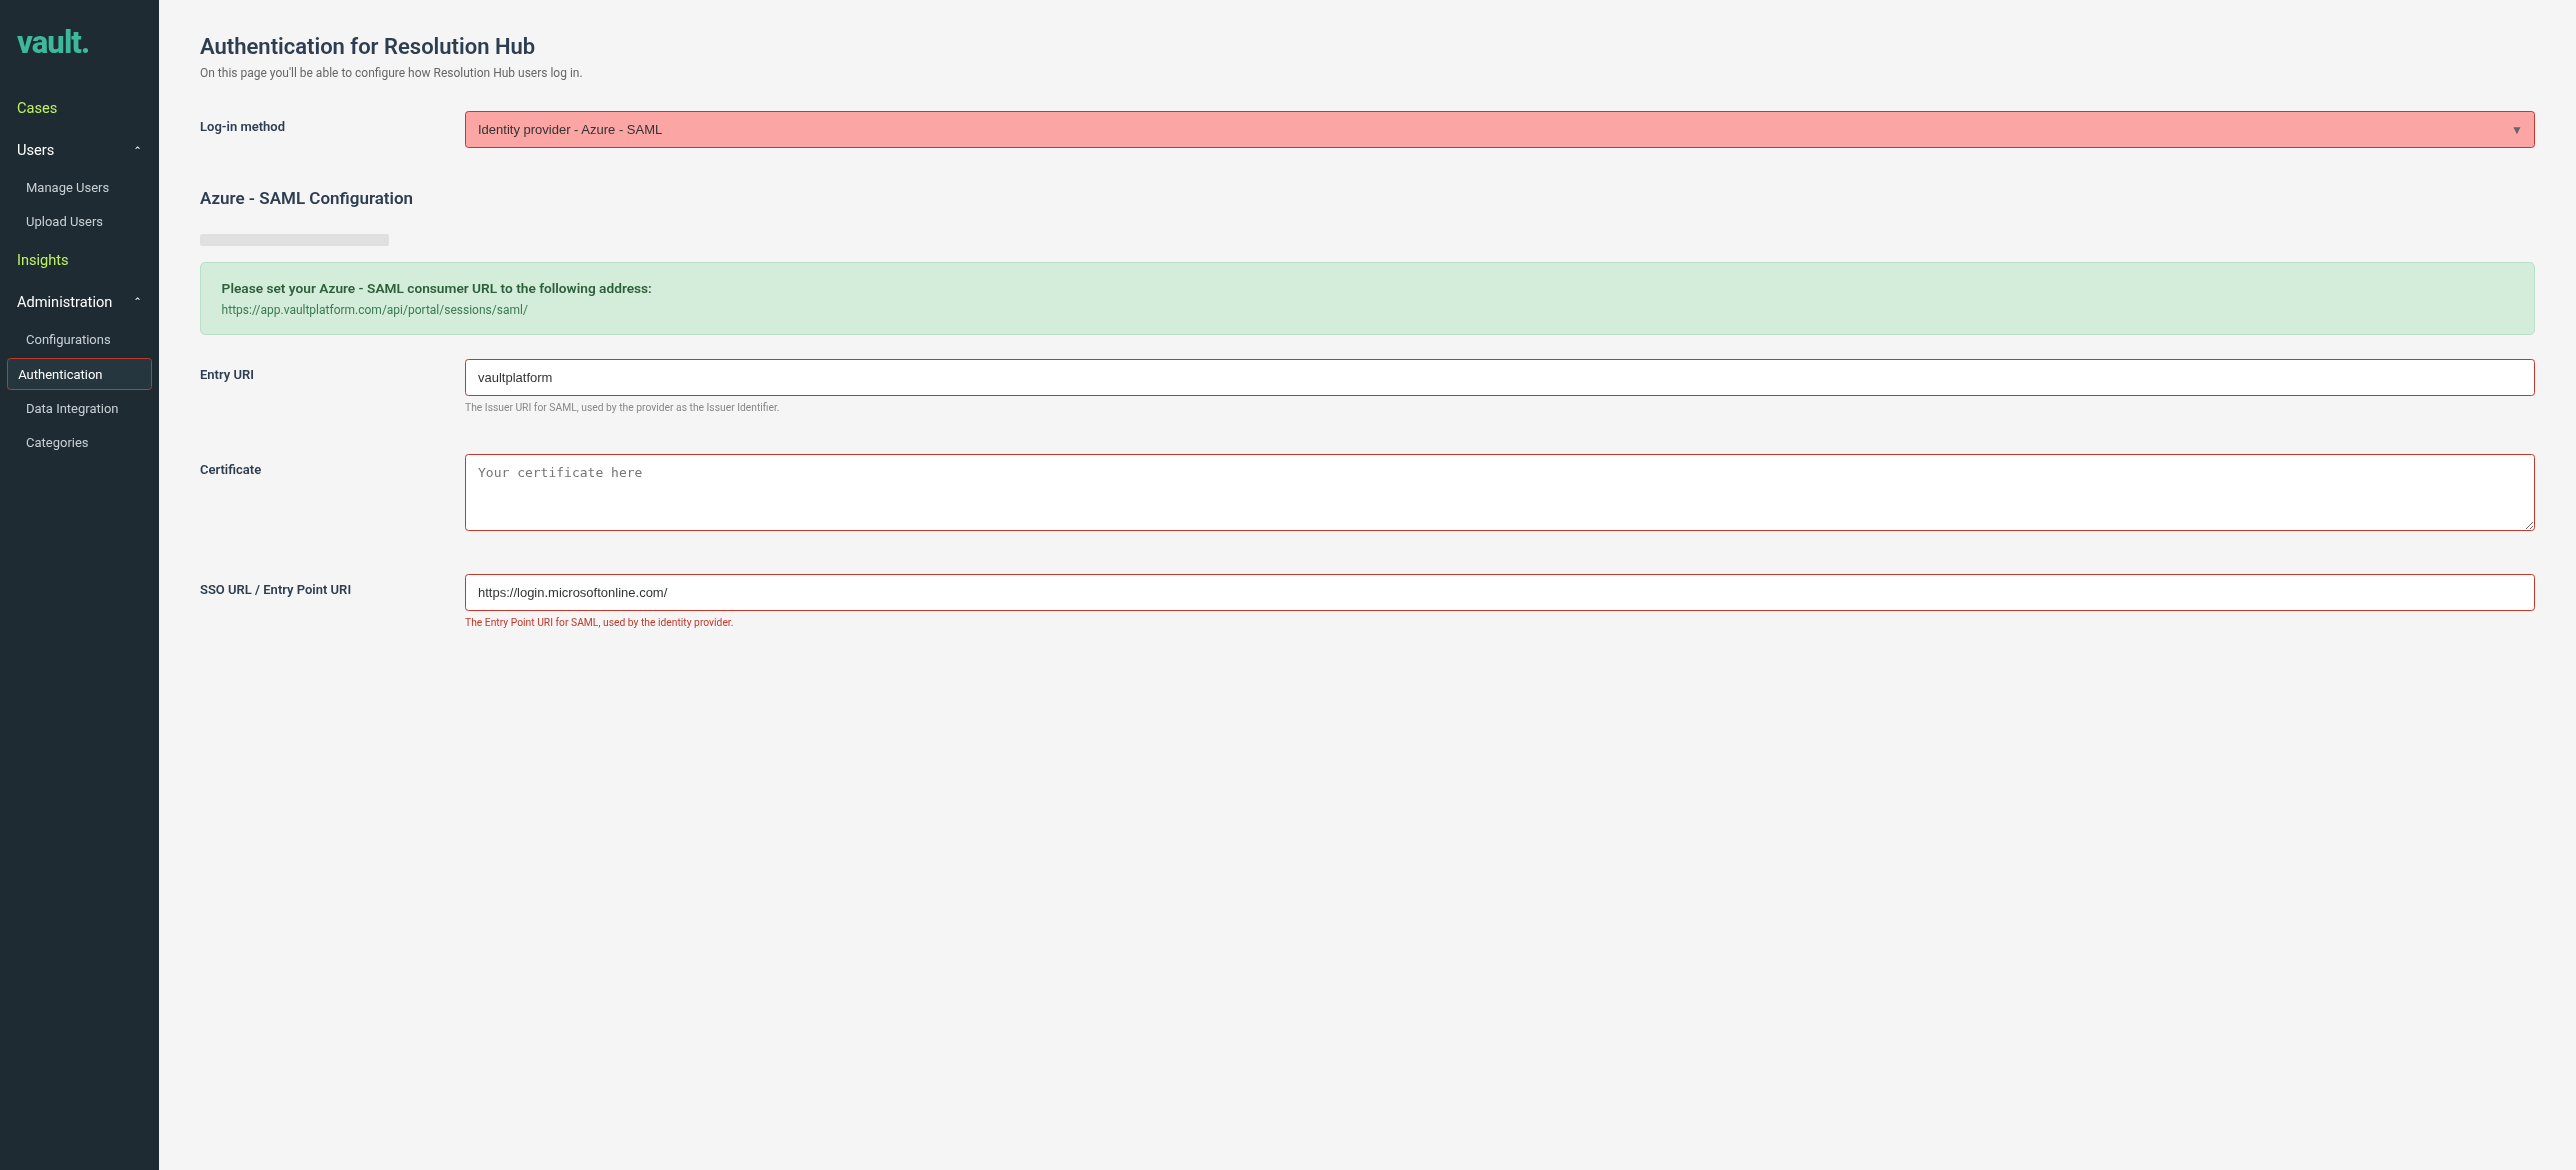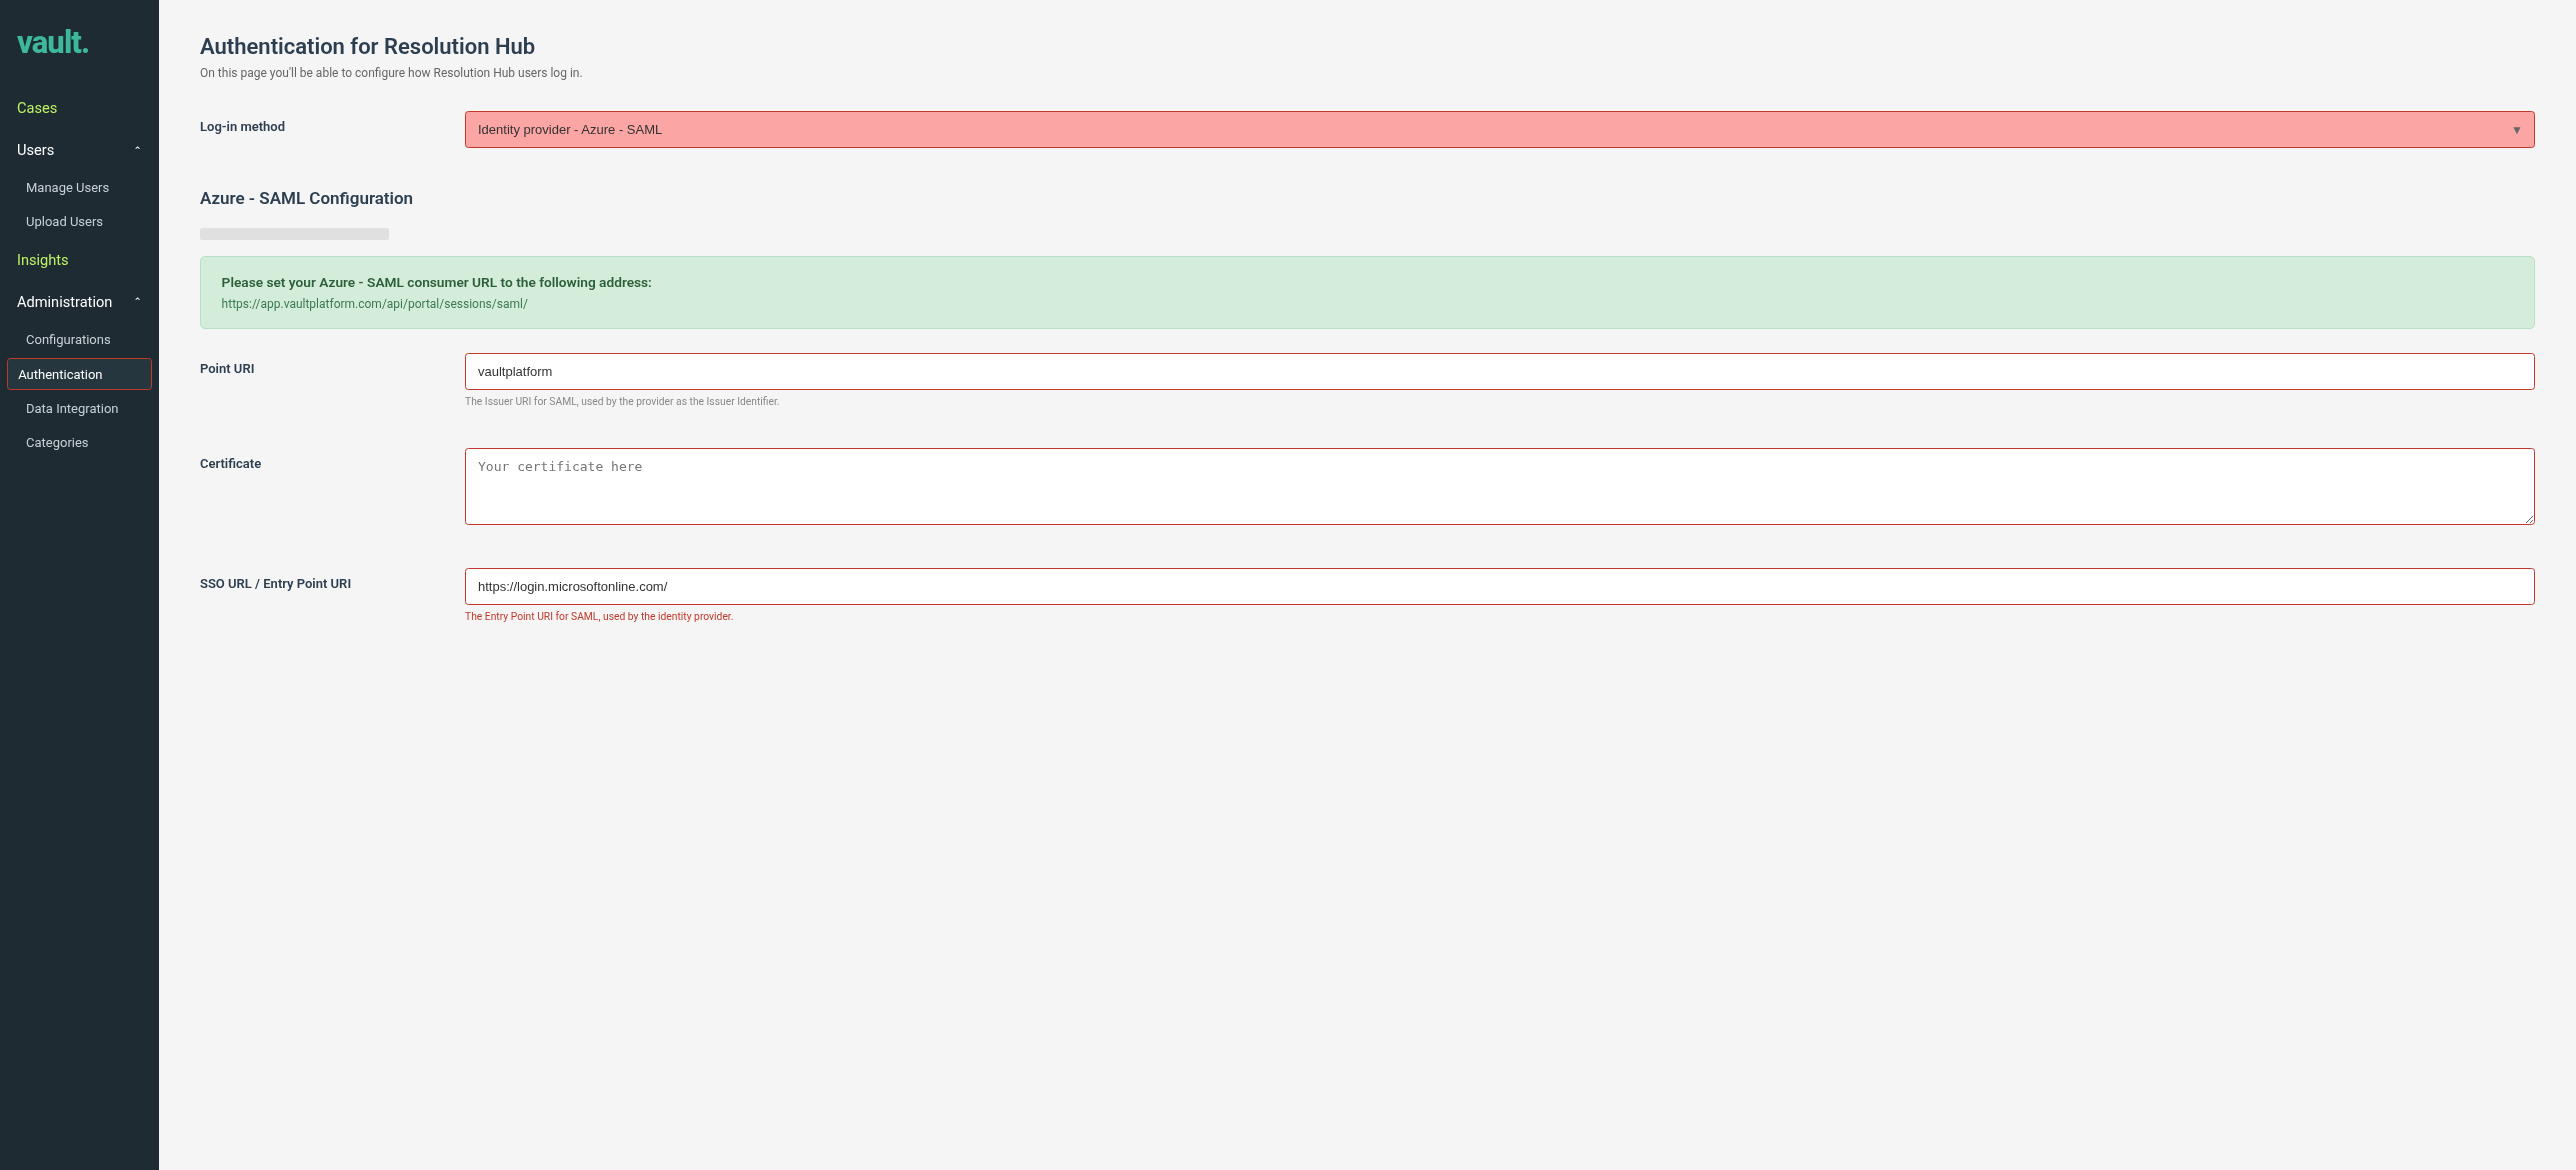--- a/index.html
+++ b/index.html
@@ -142,21 +142,21 @@
       font-size: 10.3px;
       color: #888;
       margin-top: 4.3px;
     }
     .field-hint.red { color: #c0392b; }
 
     .saml-section-title {
       font-size: 17px;
       font-weight: 600;
       color: #2c3e50;
-      margin-bottom: 20px;
+      margin-bottom: 26px;
     }
 
     .loading-bar {
       width: 189px;
       height: 12px;
       background: #e0e0e0;
       border-radius: 2.6px;
       margin-bottom: 15.4px;
     }
 
@@ -242,21 +242,21 @@
   <h2 class="saml-section-title">Azure - SAML Configuration</h2>
 
   <div class="loading-bar"></div>
 
   <div class="info-box">
     <div class="info-box-title">Please set your Azure - SAML consumer URL to the following address:</div>
     <div class="info-box-url">https://app.vaultplatform.com/api/portal/sessions/saml/</div>
   </div>
 
   <div class="form-row">
-    <div class="form-label">Point URI</div>
+    <div class="form-label">Entry URI</div>
     <div class="form-control-wrap">
       <input type="text" class="input-field" value="vaultplatform" style="">
       <div class="field-hint">The Issuer URI for SAML, used by the provider as the Issuer Identifier.</div>
     </div>
   </div>
 
   <div class="form-row">
     <div class="form-label">Certificate</div>
     <div class="form-control-wrap">
       <textarea class="textarea-field" placeholder="Your certificate here" style=""></textarea>

